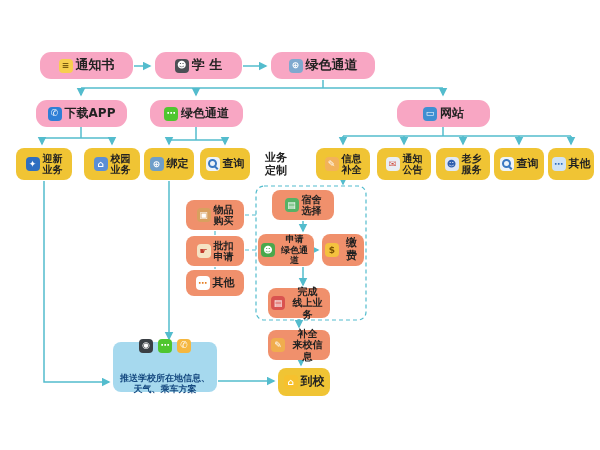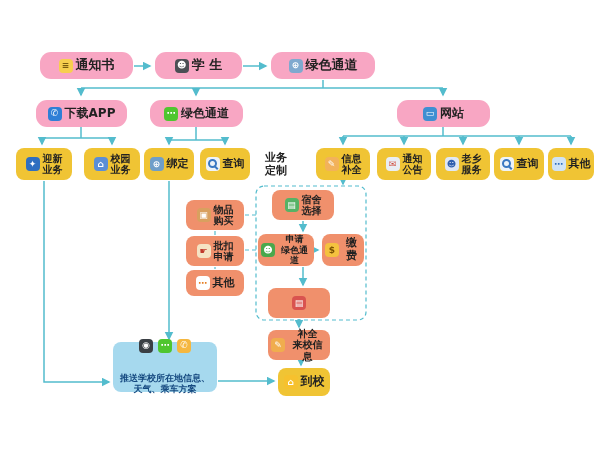--- a/index.html
+++ b/index.html
@@ -174,20 +174,22 @@
     <span class="icon" style="background:#49a84c">☻</span>
     <span class="lbl">申请
 绿色通道</span>
   </div>
   <div class="node orange f11" style="left:322px;top:234px;width:42px;height:32px">
     <span class="icon" style="background:#f4c23f;color:#7a5200">$</span>
     <span class="lbl">缴费</span>
   </div>
   <div class="node orange f10" style="left:268px;top:288px;width:62px;height:30px">
     <span class="icon" style="background:#d9534f">▤</span>
+    <span class="lbl">完成
+线上业务</span>
   </div>
   <div class="node orange f10" style="left:268px;top:330px;width:62px;height:30px">
     <span class="icon" style="background:#f0ad4e">✎</span>
     <span class="lbl">补全
 来校信息</span>
   </div>
   <div class="node gold f12" style="left:278px;top:368px;width:52px;height:28px">
     <span class="icon" style="background:#f6c12e">⌂</span>
     <span class="lbl">到校</span>
   </div>

